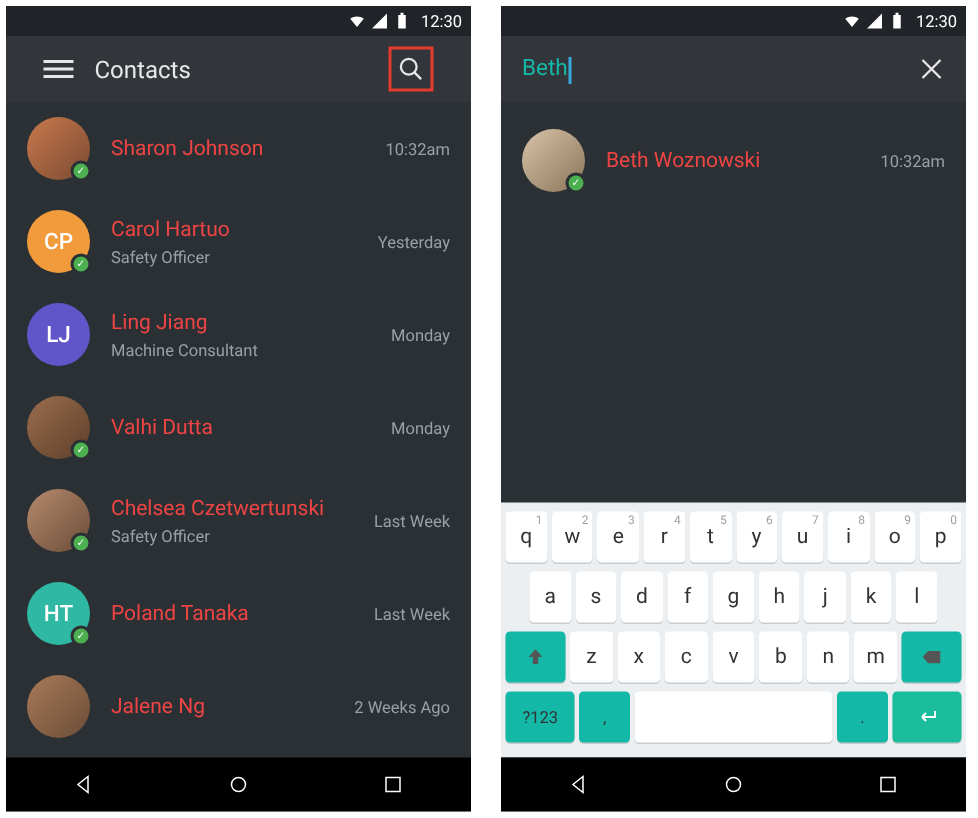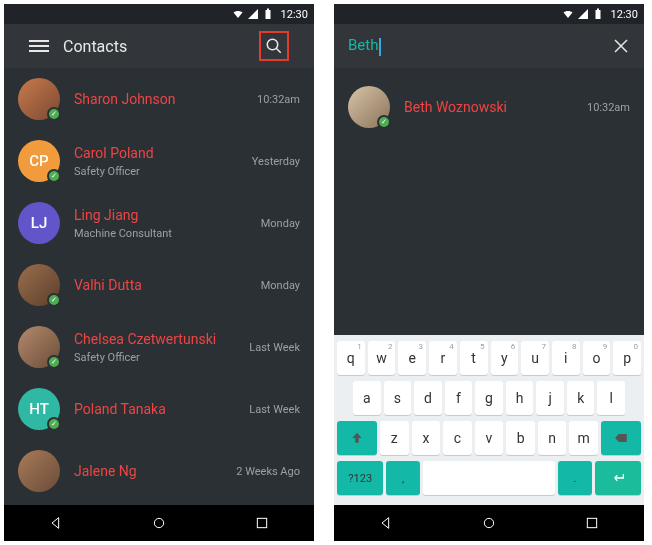--- a/index.html
+++ b/index.html
@@ -211,21 +211,21 @@
             <div class="presence"></div>
           </div>
           <div class="contact-meta">
             <div class="contact-name">Sharon Johnson</div>
           </div>
           <div class="contact-time">10:32am</div>
         </div>
         <div class="contact">
           <div class="avatar cp">CP<div class="presence"></div></div>
           <div class="contact-meta">
-            <div class="contact-name">Carol Poland</div>
+            <div class="contact-name">Carol Hartuo</div>
             <div class="contact-sub">Safety Officer</div>
           </div>
           <div class="contact-time">Yesterday</div>
         </div>
         <div class="contact">
           <div class="avatar lj">LJ</div>
           <div class="contact-meta">
             <div class="contact-name">Ling Jiang</div>
             <div class="contact-sub">Machine Consultant</div>
           </div>

